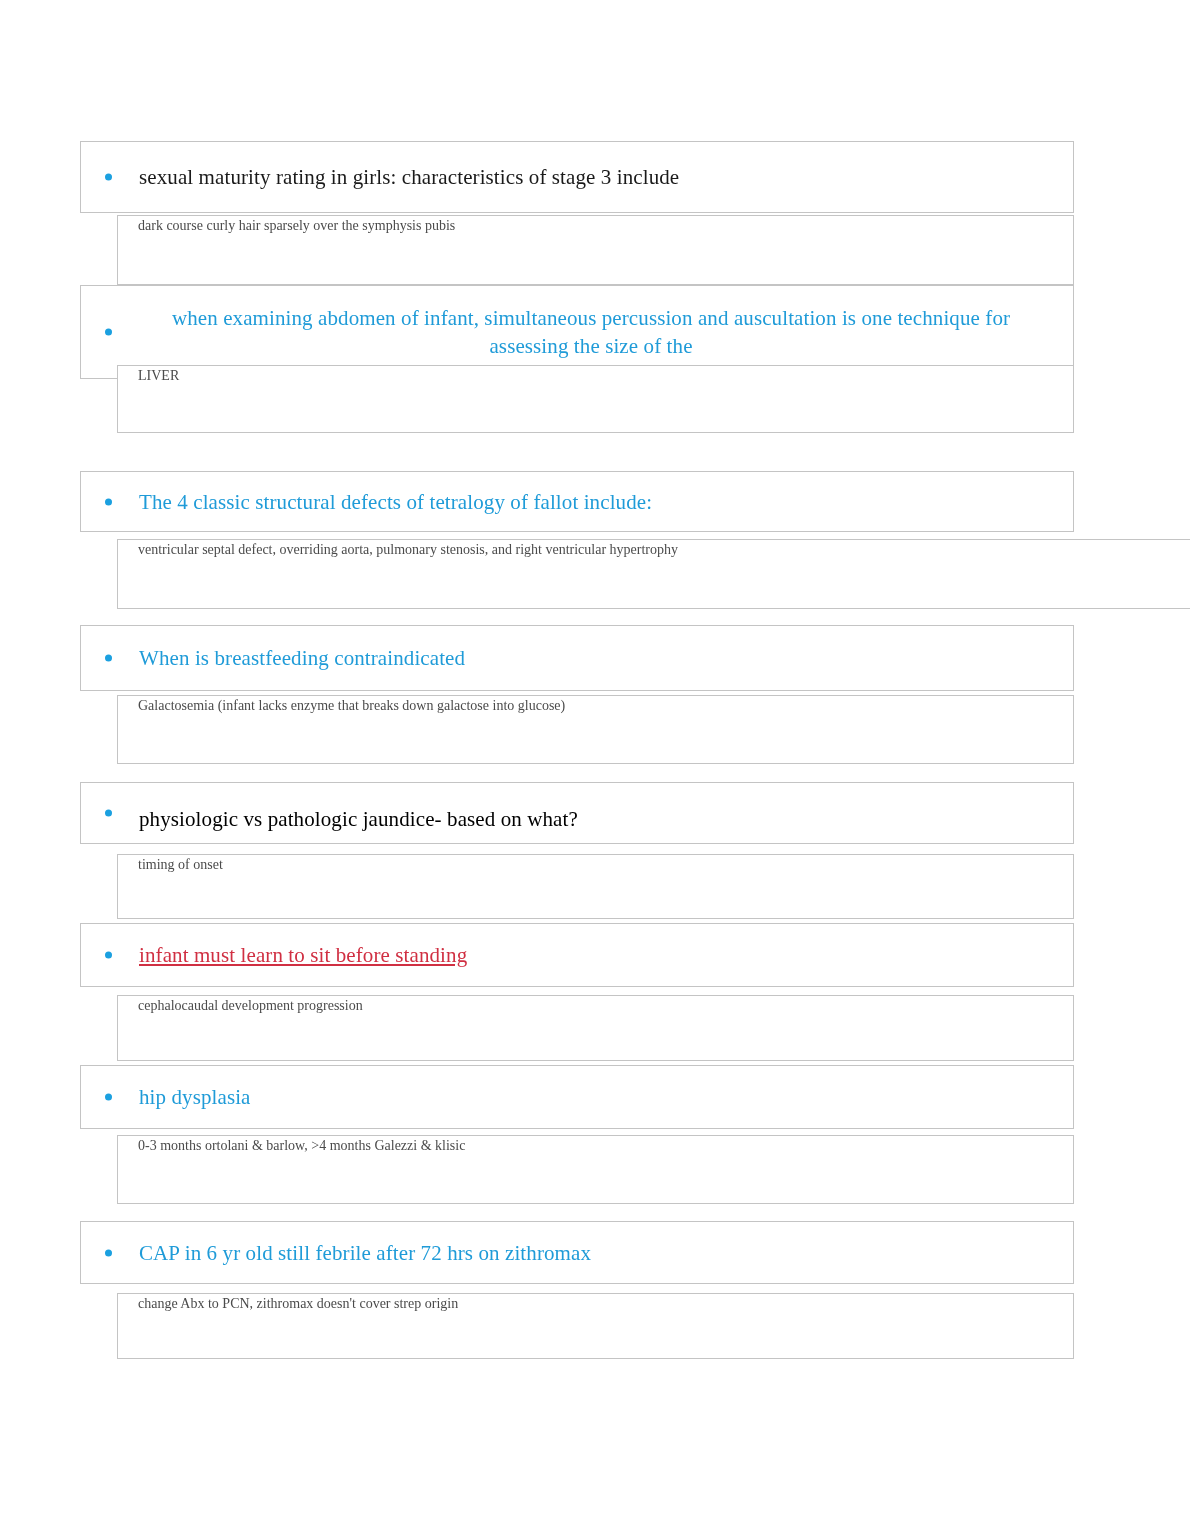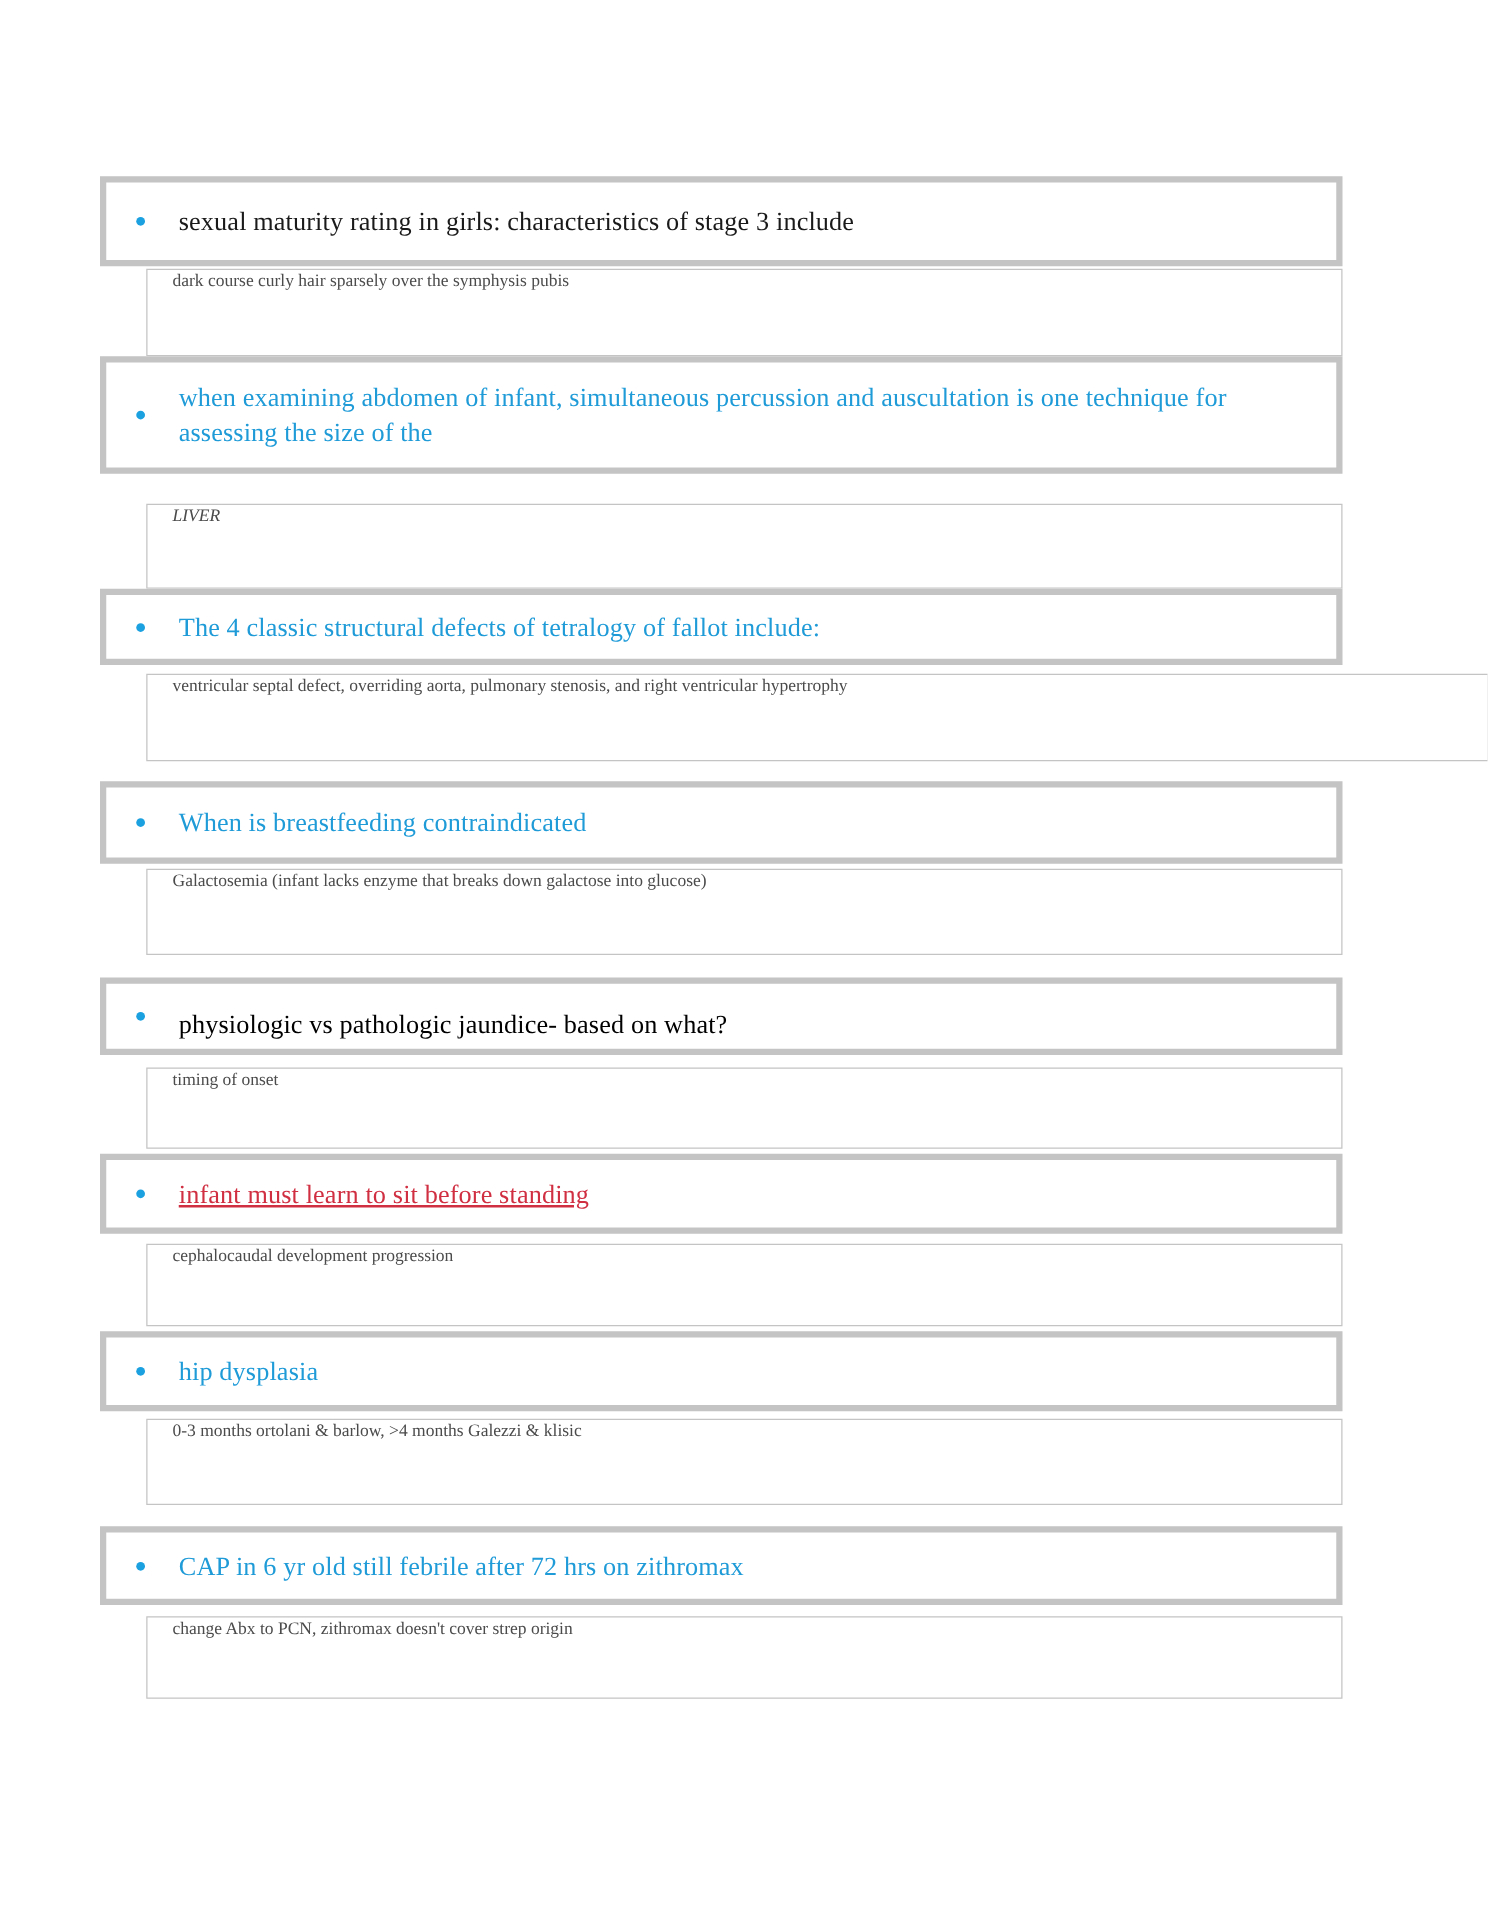--- a/index.html
+++ b/index.html
@@ -19,21 +19,21 @@
     left: 0;
     top: 0;
     width: 1190px;
   }
   .card-group {
     position: relative;
   }
   .question-box {
     position: absolute;
     box-sizing: border-box;
-    border: 5px solid #6d28d9;
+    border: 1px solid #6d28d9;
     background: #ffffff;
     display: flex;
     align-items: center;
   }
   .answer-box {
     position: absolute;
     box-sizing: border-box;
     border: 1px solid #c4c4c4;
     background: #ffffff;
     display: flex;
@@ -77,23 +77,23 @@
         <span class="bullet" style="background: rgb(27, 160, 224);"></span>
         <span class="q-text" style="color: rgb(26, 26, 26);">sexual maturity rating in girls: characteristics of stage 3 include</span>
       </div>
       <div class="answer-box" style="left: 117px; top: 215px; width: 957px; height: 70px; border-color: rgb(196, 196, 196);">
         <span class="a-text" style="color: rgb(75, 75, 75);">dark course curly hair sparsely over the symphysis pubis</span>
       </div>
     </div>
     <div class="card-group">
       <div class="question-box" style="left: 80px; top: 285px; width: 994px; height: 94px; border-color: rgb(196, 196, 196);">
         <span class="bullet" style="background: rgb(27, 160, 224);"></span>
-        <span class="q-text" style="color: rgb(31, 155, 216);">when examining abdomen of infant, simultaneous percussion and auscultation is one technique for assessing the size of the</span>
+        <span class="q-text" style="color: rgb(31, 155, 216); text-align: center;">when examining abdomen of infant, simultaneous percussion and auscultation is one technique for assessing the size of the</span>
       </div>
-      <div class="answer-box" style="left: 117px; top: 403px; width: 957px; height: 68px; border-color: rgb(196, 196, 196); font-style: italic;">
+      <div class="answer-box" style="left: 117px; top: 365px; width: 957px; height: 68px; border-color: rgb(196, 196, 196);">
         <span class="a-text" style="color: rgb(75, 75, 75);">LIVER</span>
       </div>
     </div>
     <div class="card-group">
       <div class="question-box" style="left: 80px; top: 471px; width: 994px; height: 61px; border-color: rgb(196, 196, 196);">
         <span class="bullet" style="background: rgb(27, 160, 224);"></span>
         <span class="q-text" style="color: rgb(31, 155, 216);">The 4 classic structural defects of tetralogy of fallot include:</span>
       </div>
       <div class="answer-box" style="left: 117px; top: 539px; width: 1074px; height: 70px; border-color: rgb(196, 196, 196);">
         <span class="a-text" style="color: rgb(75, 75, 75);">ventricular septal defect, overriding aorta, pulmonary stenosis, and right ventricular hypertrophy</span>

